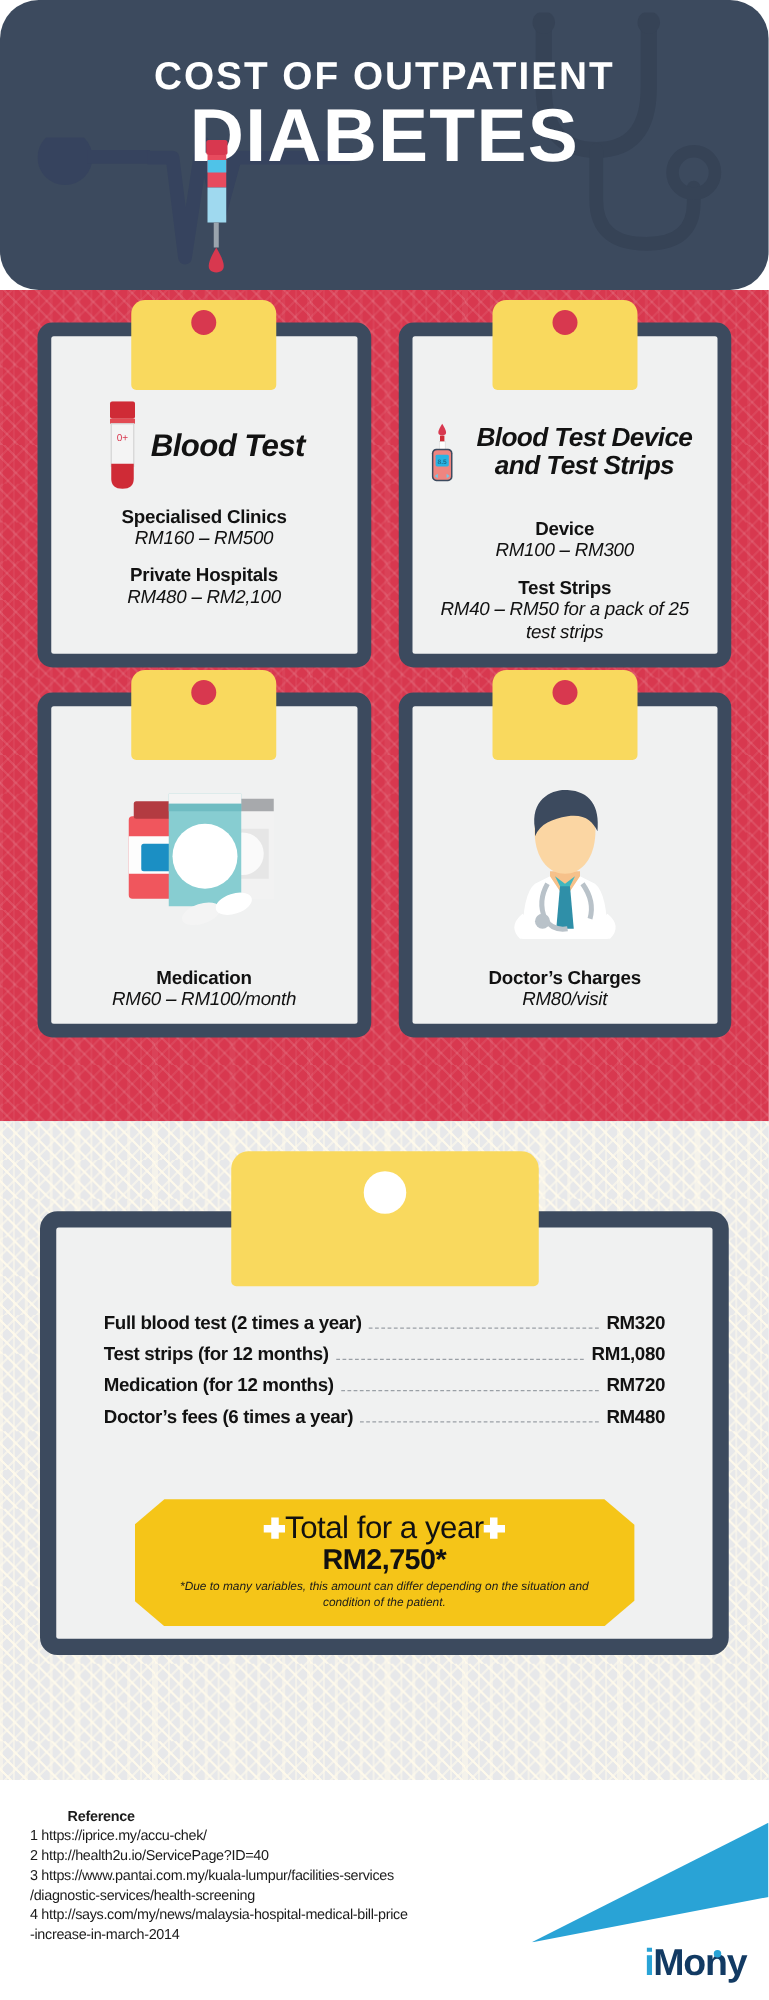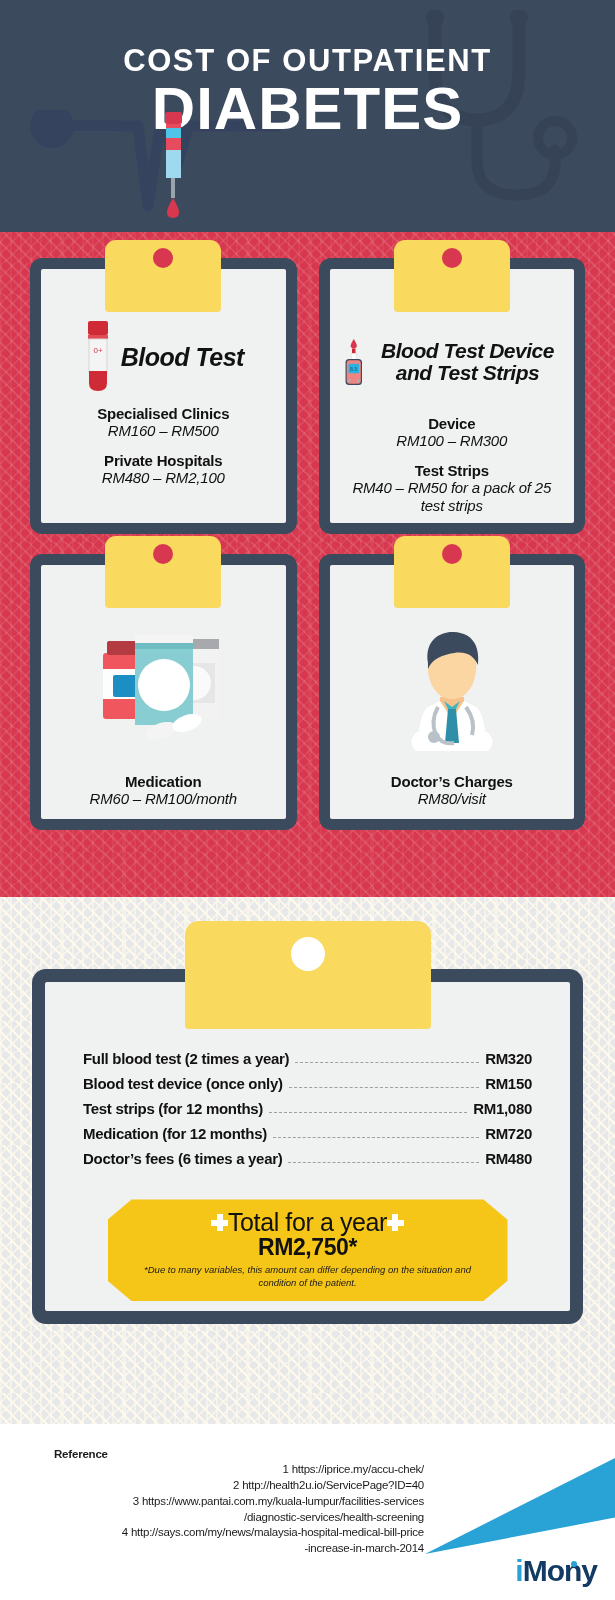--- a/index.html
+++ b/index.html
@@ -13,20 +13,21 @@
     overflow: hidden;
   }
 
   
   .header {
     position: relative;
     width: 615px;
     height: 232px;
     background: #3c4a5e;
     overflow: hidden;
+    border-radius: 31px;
   }
   .steth {
     position: absolute;
     right: 30px;
     top: 10px;
     width: 180px;
     height: 220px;
     opacity: 1;
   }
   .ecg-deco {
@@ -319,21 +320,20 @@
     color: #1b1b1b;
     margin-bottom: 2px;
     letter-spacing: -0.2px;
     padding-left: 30px;
   }
   .ref-line {
     font-size: 11.5px;
     color: #1b1b1b;
     line-height: 1.38;
     letter-spacing: -0.25px;
-    text-align: right;
   }
   .logo-wedge {
     position: absolute;
     right: 0;
     bottom: 46px;
     width: 190px;
     height: 96px;
     background: #29a3d6;
     clip-path: polygon(100% 0, 100% 62%, 0 100%);
   }
@@ -510,25 +510,20 @@
       <div class="big-clip-hole"></div>
     </div>
     <div class="big-paper">
 
       <div class="cost-row">
         <span class="cost-label">Full blood test (2 times a year)</span>
         <span class="cost-dots"></span>
         <span class="cost-value">RM320</span>
       </div>
       <div class="cost-row">
-        <span class="cost-label">Blood test device (once only)</span>
-        <span class="cost-dots"></span>
-        <span class="cost-value">RM150</span>
-      </div>
-      <div class="cost-row">
         <span class="cost-label">Test strips (for 12 months)</span>
         <span class="cost-dots"></span>
         <span class="cost-value">RM1,080</span>
       </div>
       <div class="cost-row">
         <span class="cost-label">Medication (for 12 months)</span>
         <span class="cost-dots"></span>
         <span class="cost-value">RM720</span>
       </div>
       <div class="cost-row">

